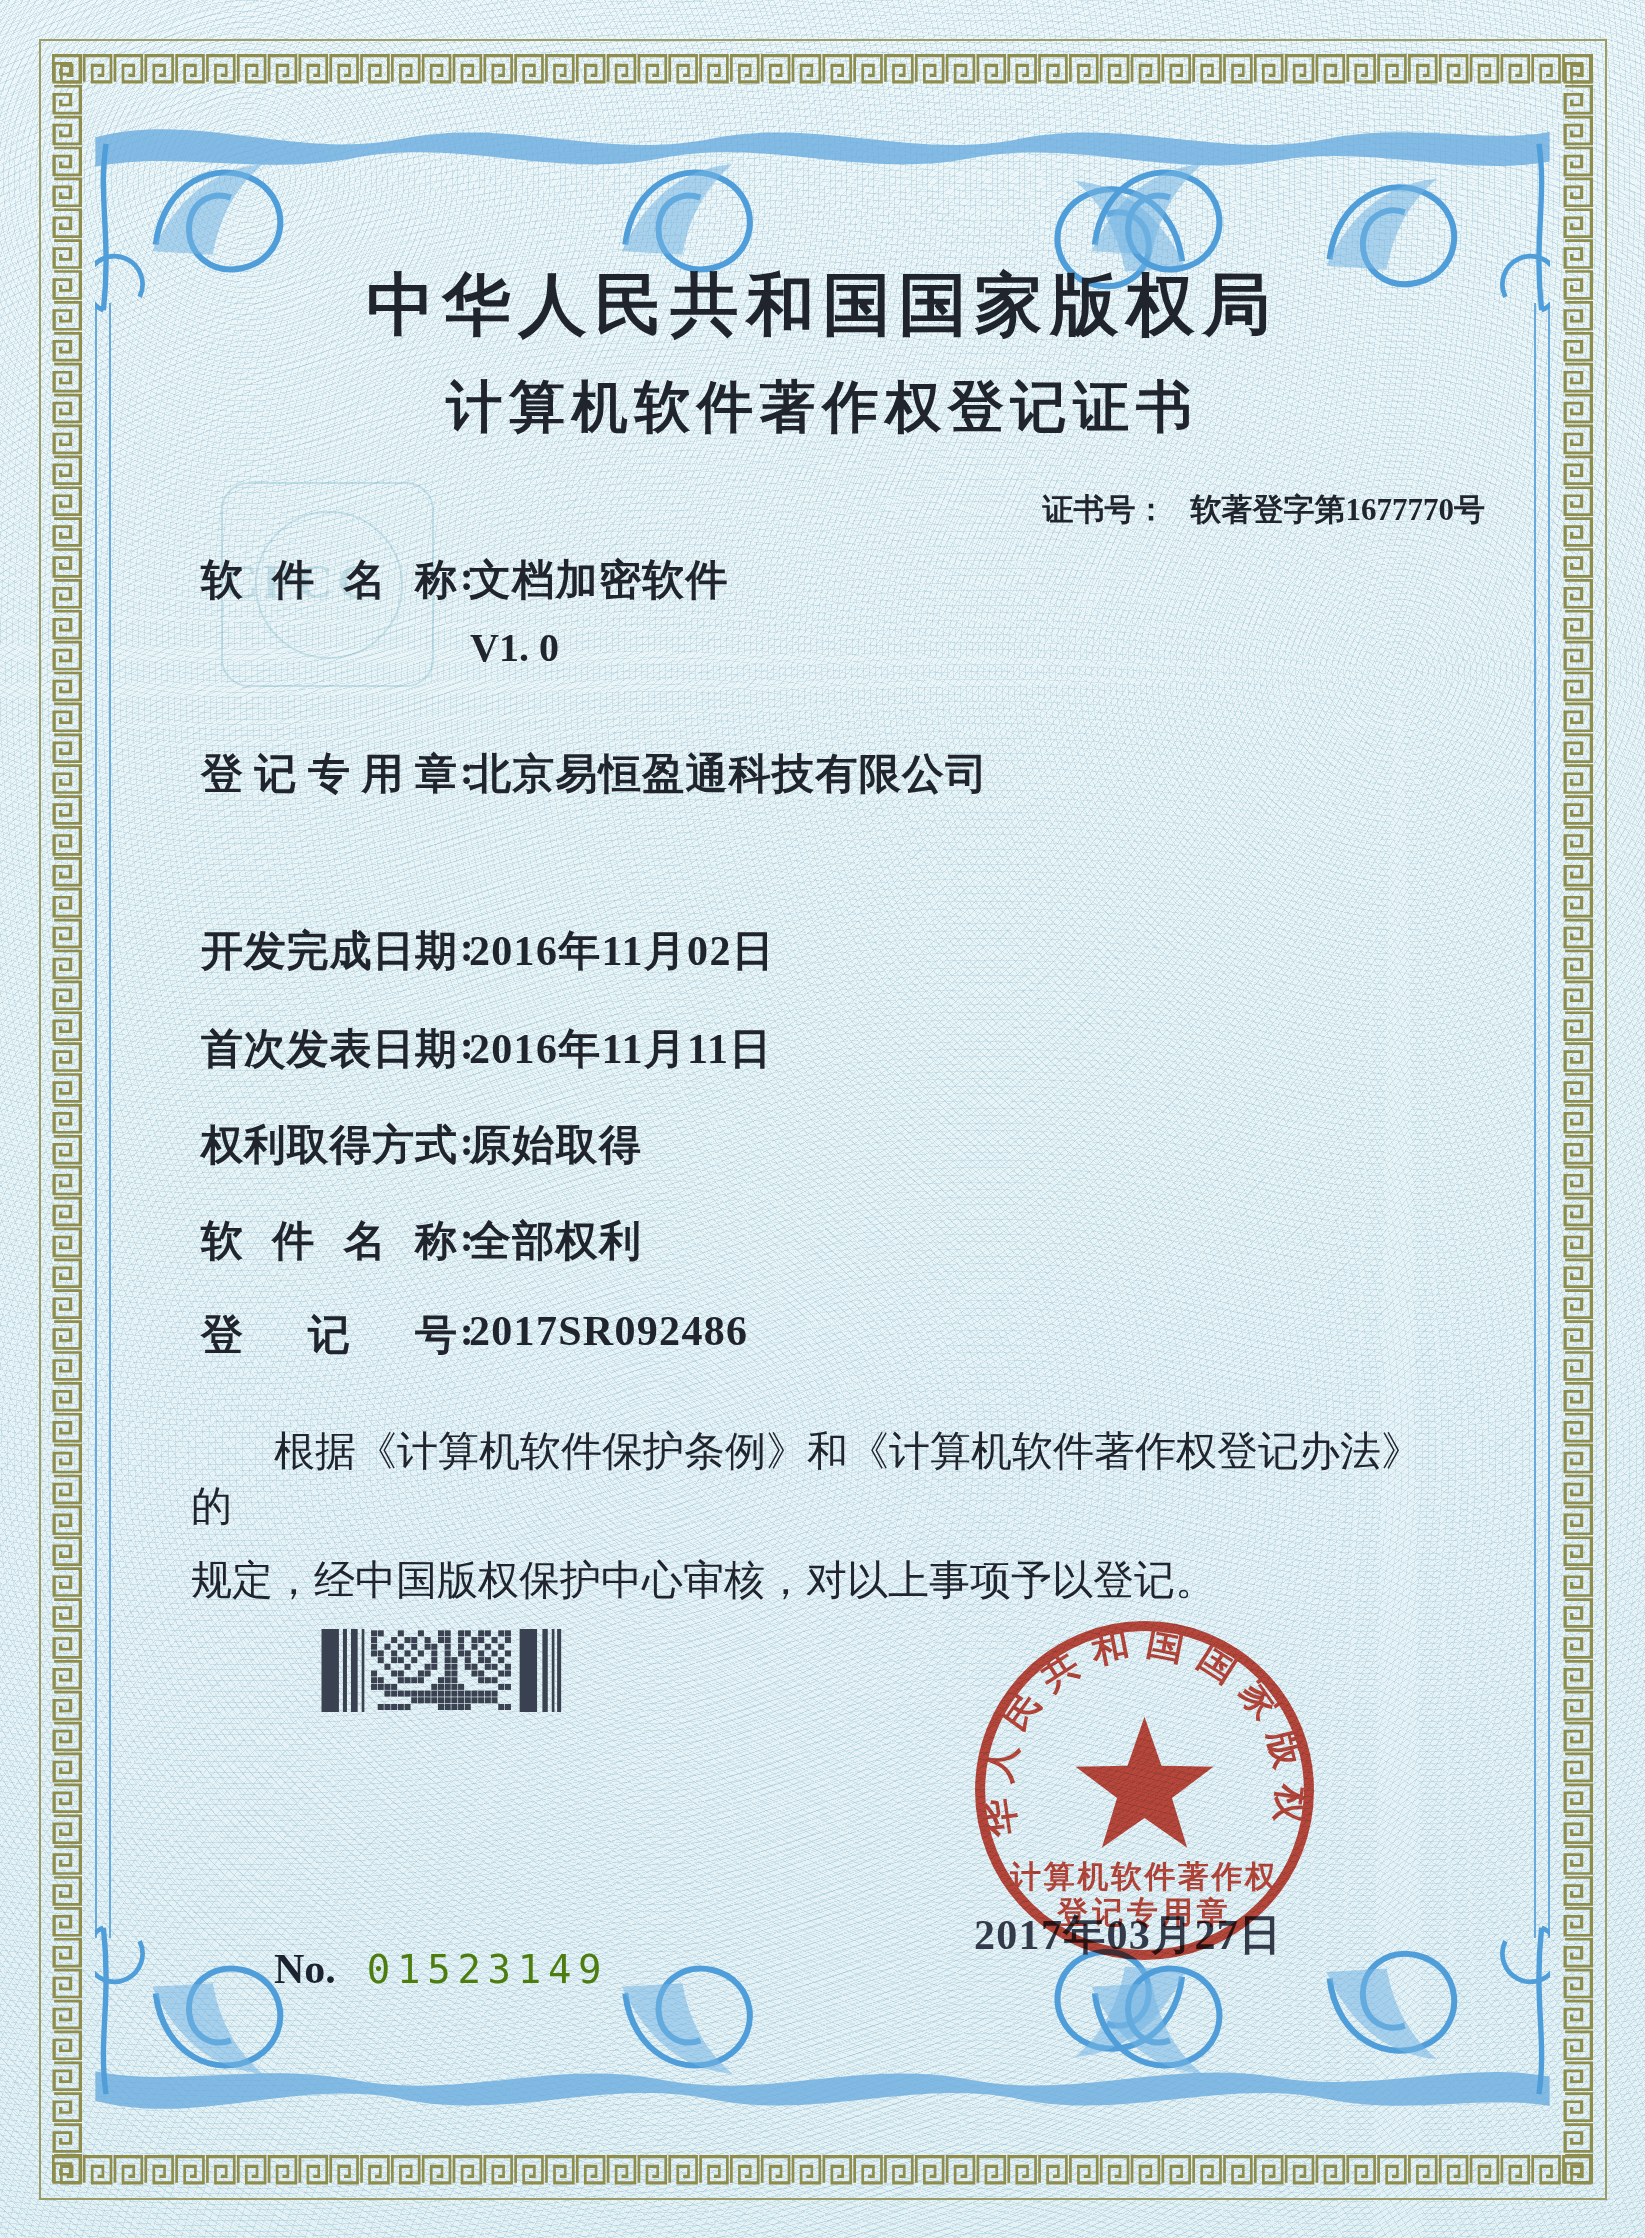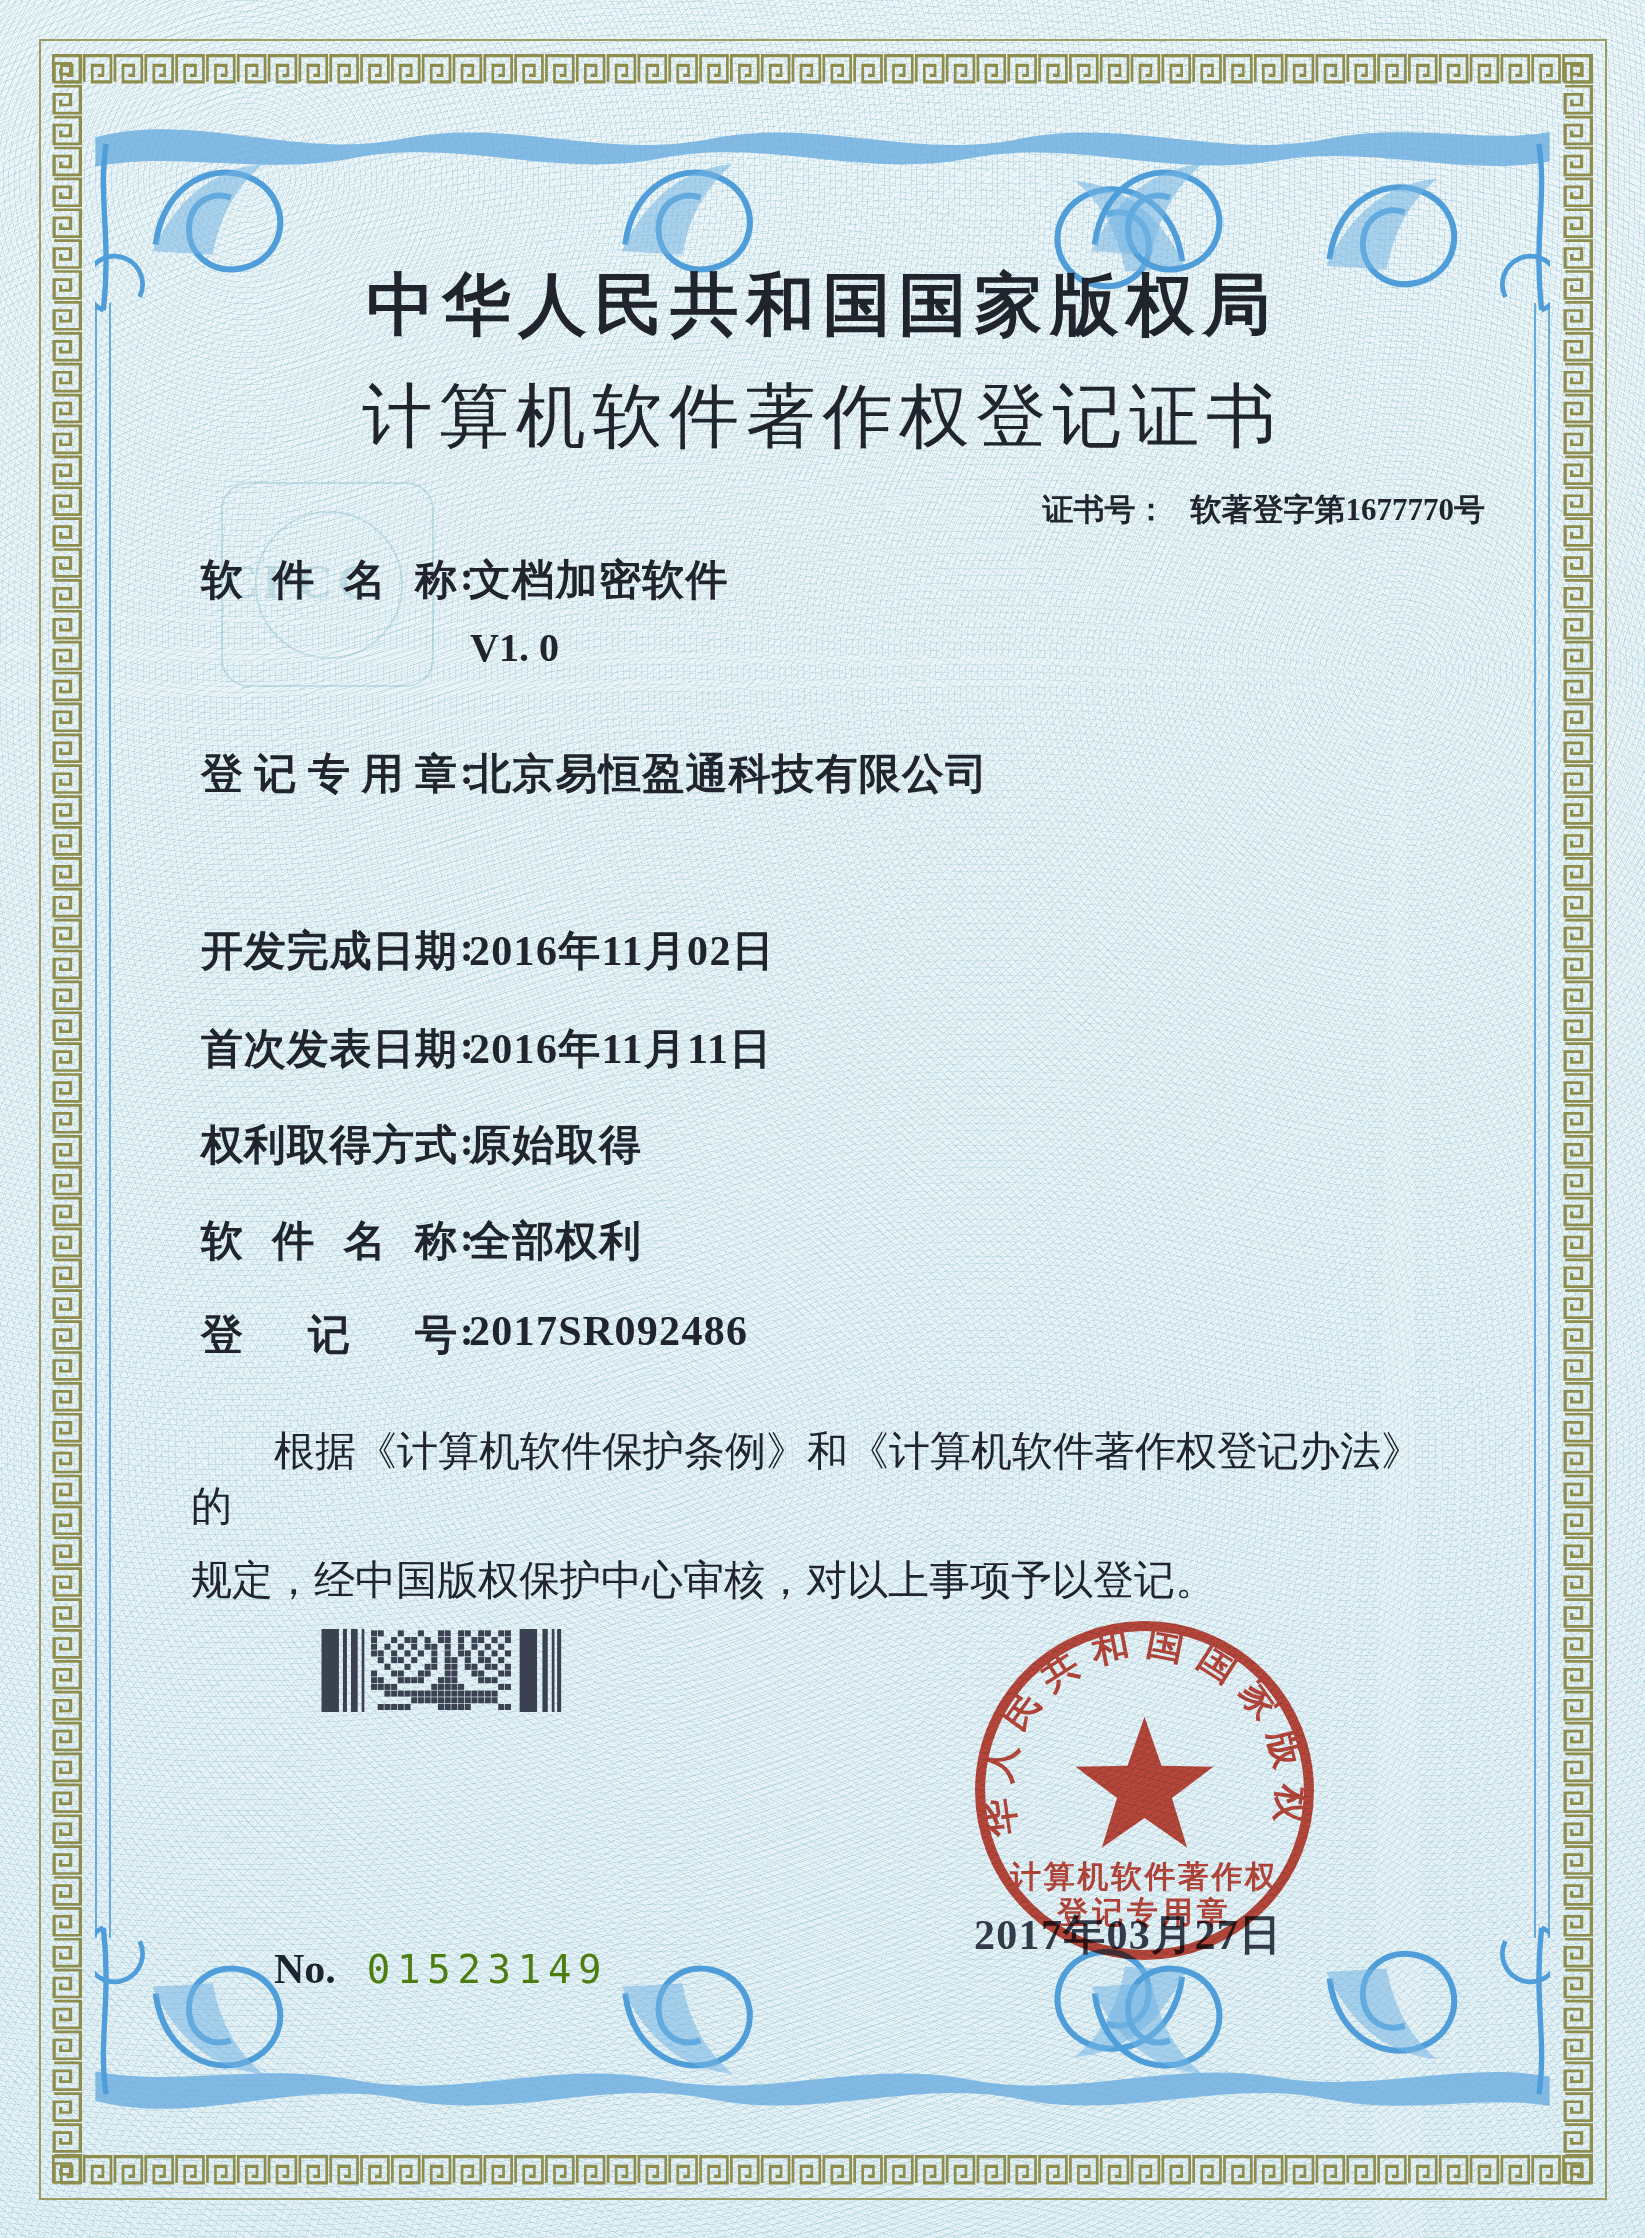--- a/index.html
+++ b/index.html
@@ -25,21 +25,21 @@
   
   .orn{left:95px;width:1455px;height:216px;z-index:2;}
   .orn svg{display:block;width:1455px;height:216px;}
   .orn-bot svg{transform:scaleY(-1);}
   
   .wm{left:221px;top:482px;width:209px;height:201px;border:2px solid rgba(120,180,200,.35);border-radius:28px;z-index:1;}
   .wm-circle{position:absolute;left:32px;top:27px;width:144px;height:144px;border:2px solid rgba(120,180,200,.32);border-radius:50%;}
   .wm-text{position:absolute;left:0;right:0;top:70px;text-align:left;font-size:48px;letter-spacing:5.4px;color:rgba(115,175,196,.30);font-weight:700;}
   
   .authority{left:0;right:0;top:260px;text-align:center;font-size:68px;font-weight:900;letter-spacing:8px;z-index:3;}
-  .cert-title{left:0;right:0;top:370px;text-align:center;font-size:70px;font-weight:400;letter-spacing:6.7px;z-index:3;}
+  .cert-title{left:0;right:0;top:370px;text-align:center;font-size:56px;font-weight:700;letter-spacing:6.7px;z-index:3;}
   .certno{left:0;top:489px;width:1463px;text-align:right;font-size:31px;font-weight:700;z-index:3;padding-left:22px;}
   .certno .lbl{margin-right:24px;}
   
   .row{left:201px;height:54px;font-size:42px;font-weight:700;z-index:3;white-space:nowrap;}
   .jl{display:inline-block;width:256px;text-align:justify;text-align-last:justify;vertical-align:top;}
   .colon{display:inline-block;margin-left:2.7px;}
   .val{position:absolute;left:268px;top:0;letter-spacing:1.3px;}
   .extra{left:470px;top:624px;font-size:40px;font-weight:700;z-index:3;}
   
   .para{left:191px;width:1248px;font-size:41px;font-weight:400;z-index:3;}

